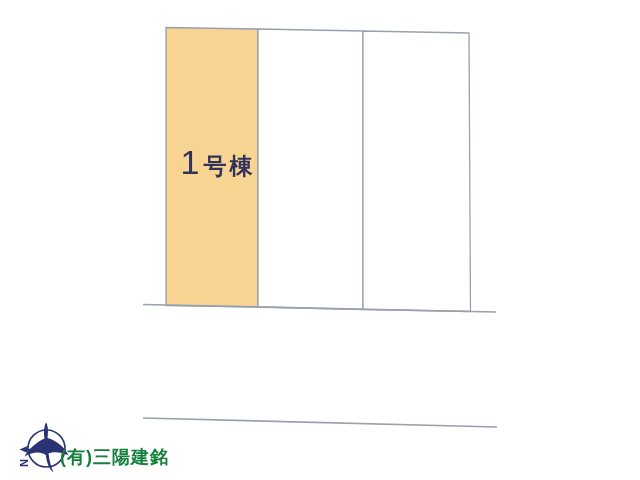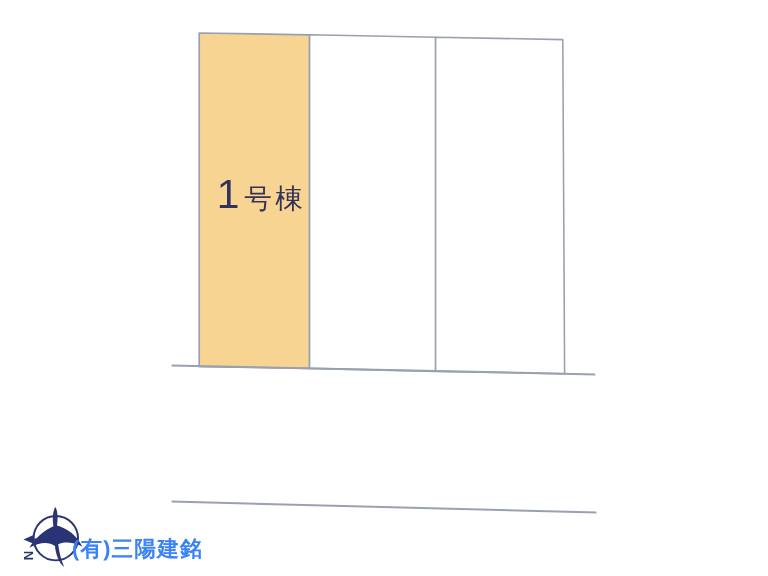--- a/index.html
+++ b/index.html
@@ -34,21 +34,21 @@
     white-space: nowrap;
     pointer-events: none;
   }
   .lot-label .num {
     font-size: 34px;
     font-weight: 500;
     margin-right: 4px;
   }
   .lot-label .suffix {
     font-size: 23px;
-    font-weight: 400;
+    font-weight: 700;
     letter-spacing: 3px;
   }
 
   
   .watermark {
     position: absolute;
     left: 60px;
     top: 446px;
     font-size: 18px;
     font-weight: 700;
@@ -93,15 +93,15 @@
 
       <text x="24" y="467" text-anchor="middle" font-family="Liberation Sans, DejaVu Sans, sans-serif" font-size="11" font-weight="bold" transform="rotate(90 24 463)" fill="#2A3474">N</text>
     </g>
   </svg>
 
   <div class="lot-label" style="color: rgb(50, 50, 90);">
     <span class="num">1</span>
       <span class="suffix">号棟</span>
   </div>
 
-  <div class="watermark" style="color: #3b82f6;">(有)三陽建銘</div>
+  <div class="watermark" style="color: #15803d;">(有)三陽建銘</div>
 
 </div>
 
 </body></html>

